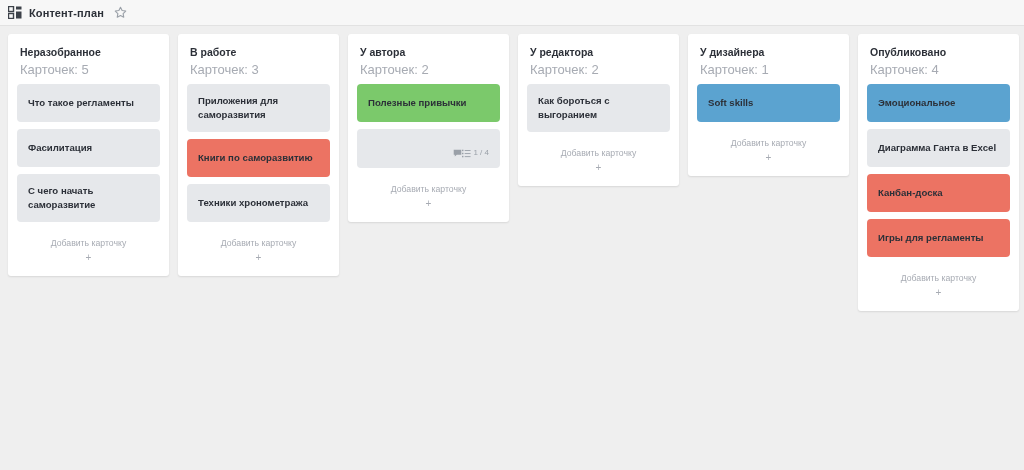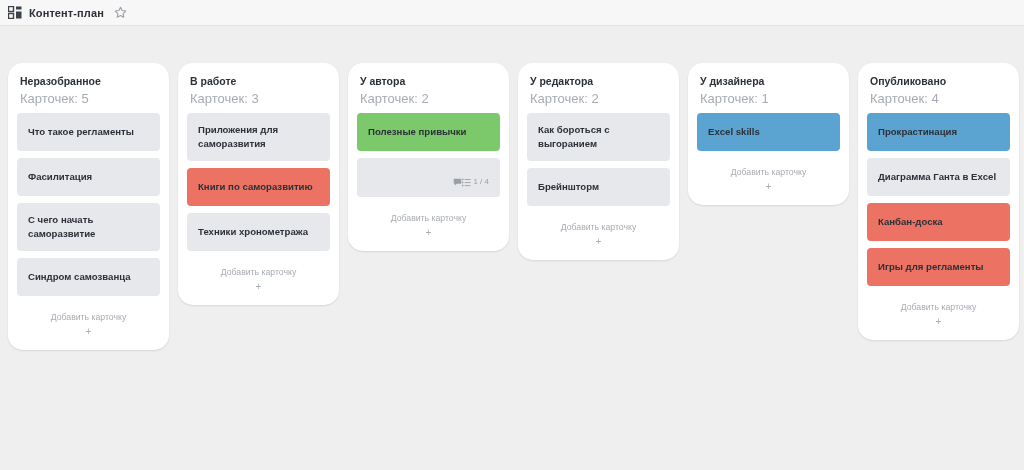--- a/index.html
+++ b/index.html
@@ -51,25 +51,24 @@
   #board {
     display: flex;
     align-items: flex-start;
     padding: 8px 0 0 8px;
     gap: 9px;
   }
   .column {
     width: 161px;
     flex: 0 0 161px;
     background: #ffffff;
-    border-radius: 15px;
+    border-radius: 3px;
     padding: 10px 9px 9px 9px;
     box-sizing: border-box;
     box-shadow: 0 1px 2px rgba(0,0,0,.10);
-    margin-top: 29px;
   }
   .col-title {
     font-size: 10.5px;
     font-weight: bold;
     color: #2c3038;
     line-height: 13px;
     margin: 2px 0 0 3px;
   }
   .col-count {
     font-size: 13px;
@@ -154,23 +153,20 @@
       <div class="col-title">Неразобранное</div>
       <div class="col-count">Карточек: 5</div>
       <div class="card gray">
         <div class="card-title">Что такое регламенты</div>
       </div>
       <div class="card gray">
         <div class="card-title">Фасилитация</div>
       </div>
       <div class="card gray">
         <div class="card-title">С чего начать саморазвитие</div>
-      </div>
-      <div class="card gray">
-        <div class="card-title">Синдром самозванца</div>
       </div>
       <div class="add-card">
         <span>Добавить карточку</span>
         <span class="plus">+</span>
       </div>
     </div>
     <div class="column">
       <div class="col-title">В работе</div>
       <div class="col-count">Карточек: 3</div>
       <div class="card gray">
@@ -217,44 +213,41 @@
         <span>Добавить карточку</span>
         <span class="plus">+</span>
       </div>
     </div>
     <div class="column">
       <div class="col-title">У редактора</div>
       <div class="col-count">Карточек: 2</div>
       <div class="card gray">
         <div class="card-title">Как бороться с выгоранием</div>
       </div>
-      <div class="card gray">
-        <div class="card-title">Брейншторм</div>
-      </div>
       <div class="add-card">
         <span>Добавить карточку</span>
         <span class="plus">+</span>
       </div>
     </div>
     <div class="column">
       <div class="col-title">У дизайнера</div>
       <div class="col-count">Карточек: 1</div>
       <div class="card blue">
-        <div class="card-title">Excel skills</div>
+        <div class="card-title">Soft skills</div>
       </div>
       <div class="add-card">
         <span>Добавить карточку</span>
         <span class="plus">+</span>
       </div>
     </div>
     <div class="column">
       <div class="col-title">Опубликовано</div>
       <div class="col-count">Карточек: 4</div>
       <div class="card blue">
-        <div class="card-title">Прокрастинация</div>
+        <div class="card-title">Эмоциональное</div>
       </div>
       <div class="card gray">
         <div class="card-title">Диаграмма Ганта в Excel</div>
       </div>
       <div class="card red">
         <div class="card-title">Канбан-доска</div>
       </div>
       <div class="card red">
         <div class="card-title">Игры для регламенты</div>
       </div>

